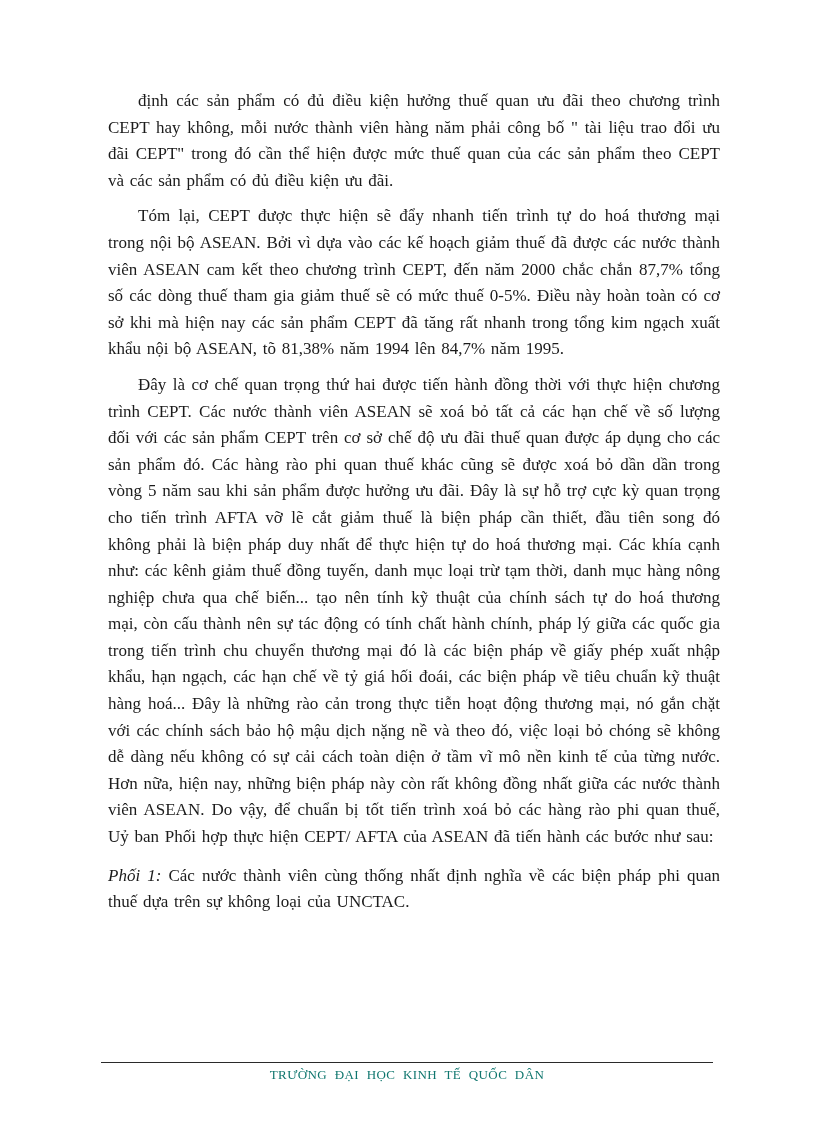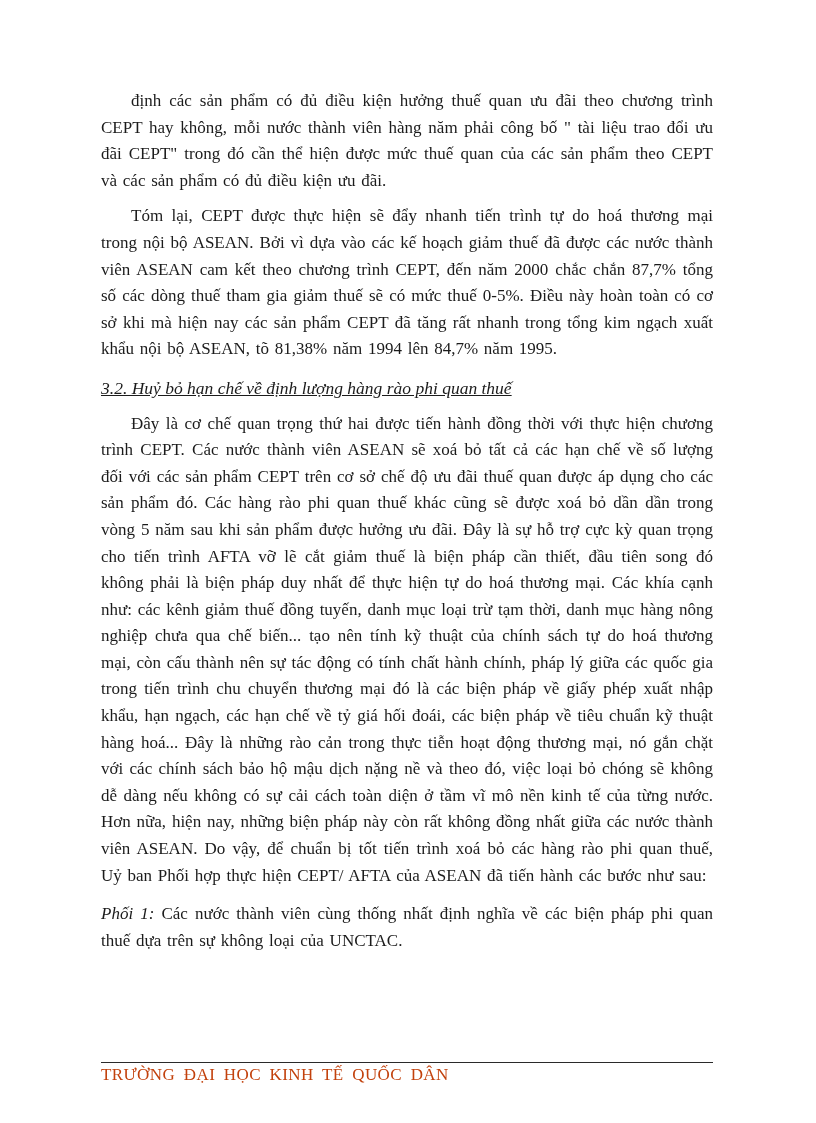--- a/index.html
+++ b/index.html
@@ -13,21 +13,21 @@
     height: 1123px;
     background: #ffffff;
     font-family: "Liberation Serif", "DejaVu Serif", serif;
     color: #1b1b1b;
     overflow: hidden;
     box-sizing: border-box;
   }
   .content {
     position: absolute;
     top: 88px;
-    left: 101px;
+    left: 108px;
     width: 612px;
   }
   .content p {
     margin: 0 0 9px 0;
     font-size: 17px;
     line-height: 26.6px;
     text-align: justify;
     text-indent: 30px;
     word-spacing: 1.5px;
   }
@@ -55,39 +55,38 @@
     top: 1062px;
   }
   .footer-rule {
     border: none;
     border-top: 1.5px solid #2a2a2a;
     margin: 0 0 3px 0;
     width: 100%;
   }
   .footer-text {
     display: block;
-    text-align: left;
-    font-size: 17px;
+    text-align: center;
+    font-size: 13px;
     line-height: 17px;
     letter-spacing: 0.4px;
     word-spacing: 4px;
-    color: #c2410c;
+    color: #0f766e;
   }
 </style>
 </head>
 <body>
 
 <div class="page">
   <div class="content">
 
     <p>định các sản phẩm có đủ điều kiện hưởng thuế quan ưu đãi theo chương trình CEPT hay không, mỗi nước thành viên hàng năm phải công bố " tài liệu trao đổi ưu đãi CEPT" trong đó cần thể hiện được mức thuế quan của các sản phẩm theo CEPT và các sản phẩm có đủ điều kiện ưu đãi.</p>
 
     <p>Tóm lại, CEPT được thực hiện sẽ đẩy nhanh tiến trình tự do hoá thương mại trong nội bộ ASEAN. Bởi vì dựa vào các kế hoạch giảm thuế đã được các nước thành viên ASEAN cam kết theo chương trình CEPT, đến năm 2000 chắc chắn 87,7% tổng số các dòng thuế tham gia giảm thuế sẽ có mức thuế 0-5%. Điều này hoàn toàn có cơ sở khi mà hiện nay các sản phẩm CEPT đã tăng rất nhanh trong tổng kim ngạch xuất khẩu nội bộ ASEAN, tõ 81,38% năm 1994 lên 84,7% năm 1995.</p>
 
-    <h3 class="section-heading">3.2. Huỷ bỏ hạn chế về định lượng hàng rào phi quan thuế</h3>
 
     <p>Đây là cơ chế quan trọng thứ hai được tiến hành đồng thời với thực hiện chương trình CEPT. Các nước thành viên ASEAN sẽ xoá bỏ tất cả các hạn chế về số lượng đối với các sản phẩm CEPT trên cơ sở chế độ ưu đãi thuế quan được áp dụng cho các sản phẩm đó. Các hàng rào phi quan thuế khác cũng sẽ được xoá bỏ dần dần trong vòng 5 năm sau khi sản phẩm được hưởng ưu đãi. Đây là sự hỗ trợ cực kỳ quan trọng cho tiến trình AFTA vỡ lẽ cắt giảm thuế là biện pháp cần thiết, đầu tiên song đó không phải là biện pháp duy nhất để thực hiện tự do hoá thương mại. Các khía cạnh như: các kênh giảm thuế đồng tuyến, danh mục loại trừ tạm thời, danh mục hàng nông nghiệp chưa qua chế biến... tạo nên tính kỹ thuật của chính sách tự do hoá thương mại, còn cấu thành nên sự tác động có tính chất hành chính, pháp lý giữa các quốc gia trong tiến trình chu chuyển thương mại đó là các biện pháp về giấy phép xuất nhập khẩu, hạn ngạch, các hạn chế về tỷ giá hối đoái, các biện pháp về tiêu chuẩn kỹ thuật hàng hoá... Đây là những rào cản trong thực tiễn hoạt động thương mại, nó gắn chặt với các chính sách bảo hộ mậu dịch nặng nề và theo đó, việc loại bỏ chóng sẽ không dễ dàng nếu không có sự cải cách toàn diện ở tầm vĩ mô nền kinh tế của từng nước. Hơn nữa, hiện nay, những biện pháp này còn rất không đồng nhất giữa các nước thành viên ASEAN. Do vậy, để chuẩn bị tốt tiến trình xoá bỏ các hàng rào phi quan thuế, Uỷ ban Phối hợp thực hiện CEPT/ AFTA của ASEAN đã tiến hành các bước như sau:</p>
 
     <p class="step-para"><span class="step-label">Phối 1:</span> <span>Các nước thành viên cùng thống nhất định nghĩa về các biện pháp phi quan thuế dựa trên sự không loại của UNCTAC.</span></p>
 
   </div>
 
   <div class="footer">
     <hr class="footer-rule">
     <span class="footer-text">TRƯỜNG ĐẠI HỌC KINH TẾ QUỐC DÂN</span>

